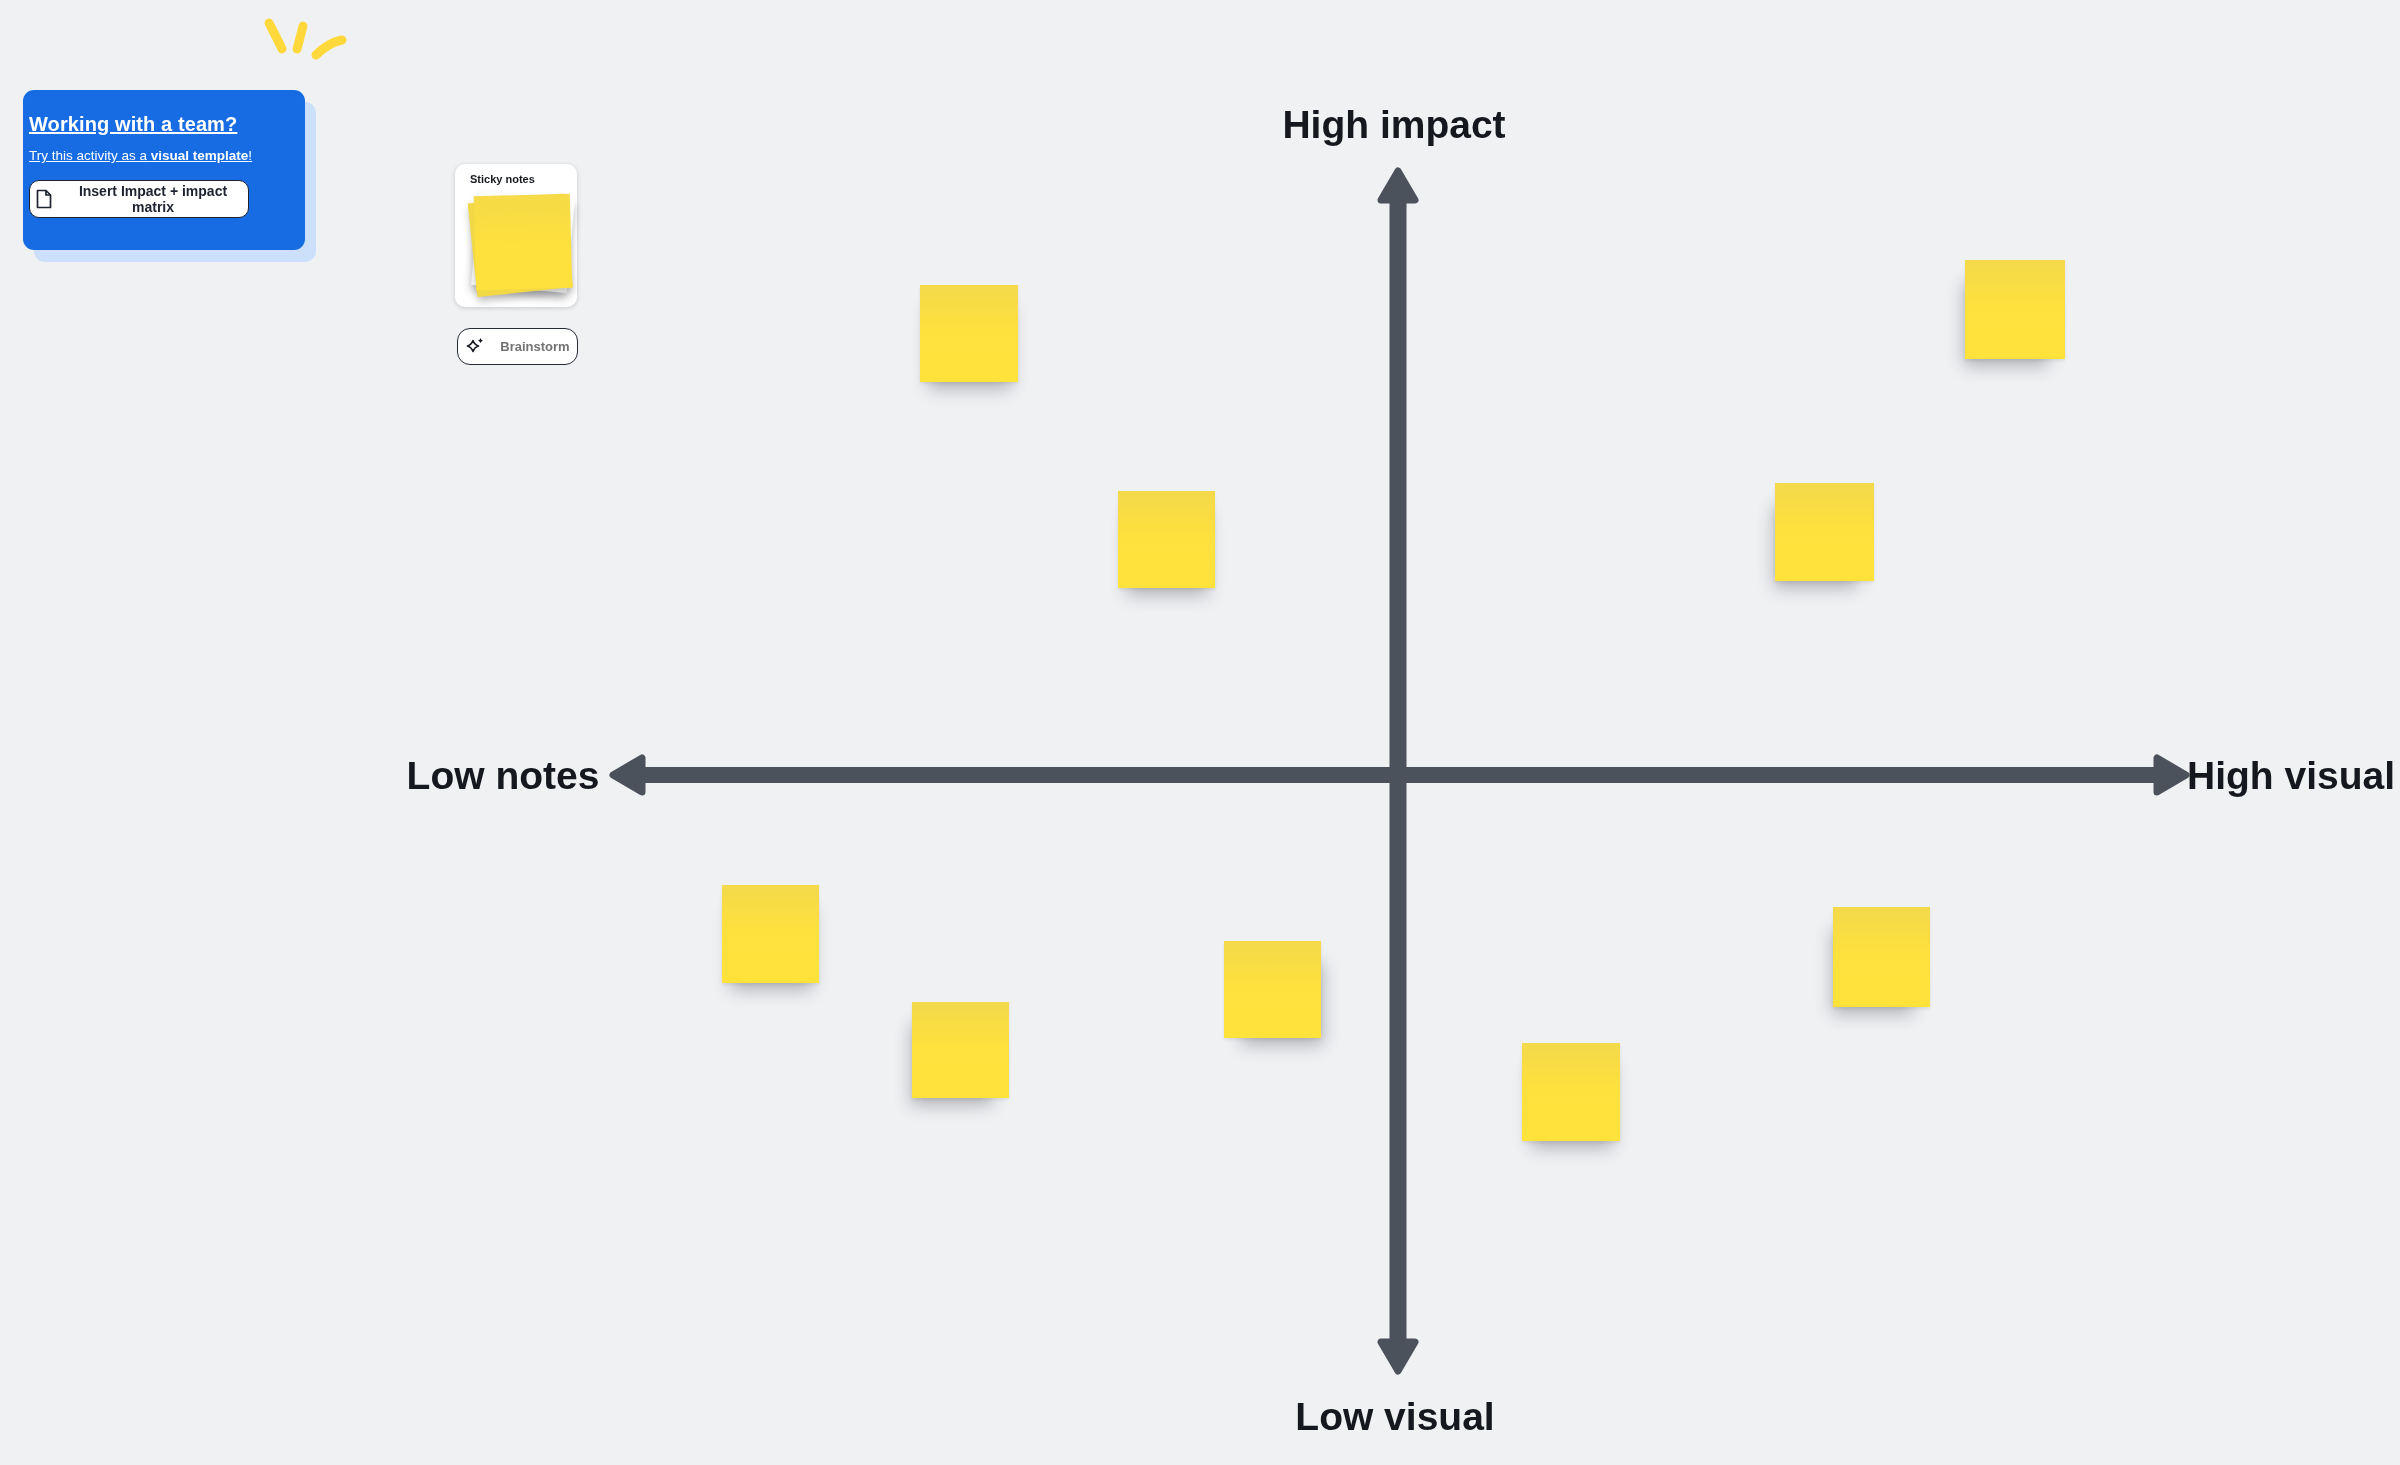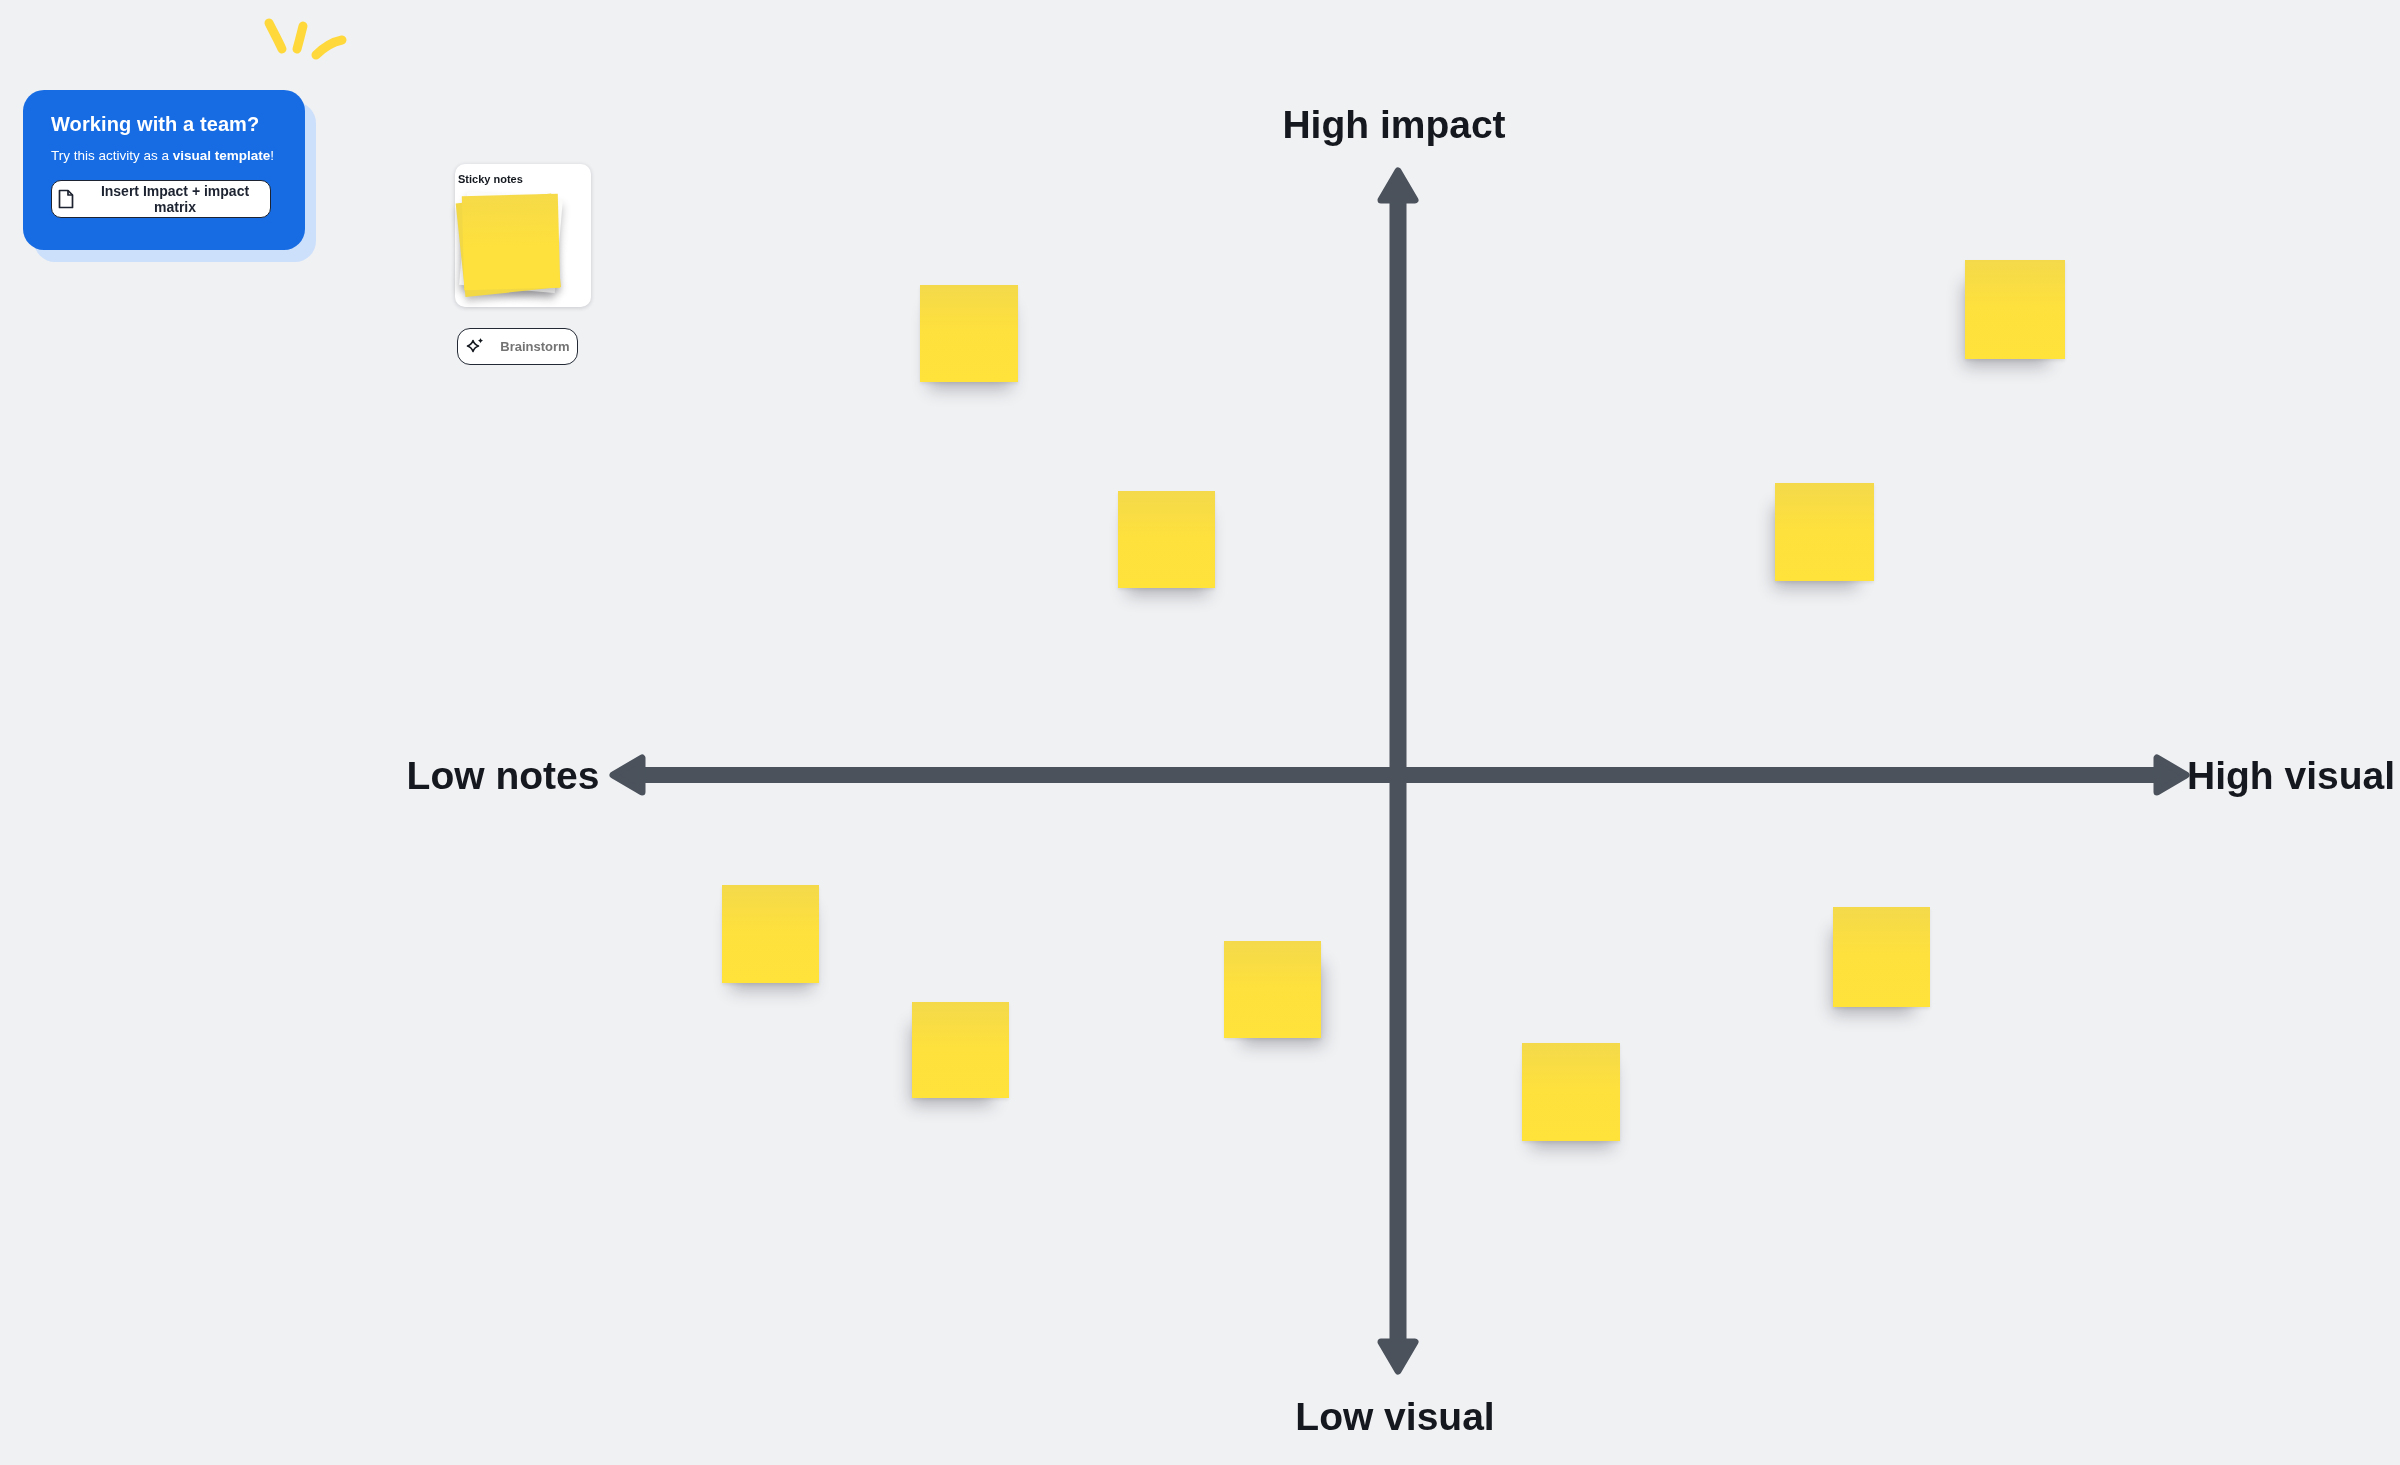--- a/index.html
+++ b/index.html
@@ -10,41 +10,41 @@
     overflow:hidden;position:relative;
   }
   .canvas{position:absolute;inset:0;width:2400px;height:1465px;}
 
   
   .emphasis{position:absolute;left:255px;top:10px;}
 
   
   .callout{
     position:absolute;left:23px;top:90px;width:282px;height:160px;
-    background:var(--accent,#176ce3);border-radius:21px;
+    background:var(--accent,#176ce3);border-radius:11px;
     box-shadow:11px 12px 0 0 var(--accent-shadow,#cce0fb);
-    box-sizing:border-box;padding:22px 22px 0 28px;color:#ffffff;
+    box-sizing:border-box;padding:22px 22px 0 6px;color:#ffffff;text-decoration:underline;
   }
   .callout h2{margin:0;font-size:20px;line-height:1.2;font-weight:bold;letter-spacing:.1px;}
   .callout p{margin:11px 0 0 0;font-size:13.5px;line-height:1.35;}
   .insert-btn{
     display:flex;align-items:center;gap:12px;justify-content:center;
     margin-top:15px;width:220px;height:38px;
     background:#ffffff;border:1.6px solid #1d2330;border-radius:10px;
     font-family:"Liberation Sans",sans-serif;
     font-size:14px;font-weight:bold;color:#1d2330;cursor:pointer;
   }
   .insert-btn svg{flex:0 0 auto;}
 
   
   .template-card{
-    position:absolute;left:455px;top:164px;width:136px;height:143px;
+    position:absolute;left:455px;top:164px;width:122px;height:143px;
     background:#ffffff;border-radius:10px;
     box-shadow:0 1px 4px rgba(20,24,40,.18);
-    box-sizing:border-box;padding:9px 0 0 3px;cursor:pointer;
+    box-sizing:border-box;padding:9px 0 0 15px;cursor:pointer;
   }
   .template-card .card-title{font-size:11px;font-weight:bold;color:#14181f;}
   .stack{position:relative;width:100%;height:110px;}
   .stack .s{position:absolute;width:96px;height:94px;left:5px;top:10px;}
   .stack .s1{background:#fbfbf9;transform:rotate(5deg);box-shadow:0 6px 8px rgba(30,30,40,.30);}
   .stack .s2{background:#f2d844;transform:rotate(-6deg) translate(-3px,3px);box-shadow:0 5px 7px rgba(30,30,40,.25);}
   .stack .s3{background:linear-gradient(180deg,#f6da48 0%,#fee13c 55%);transform:rotate(-1.5deg);}
 
   
   .brainstorm{

